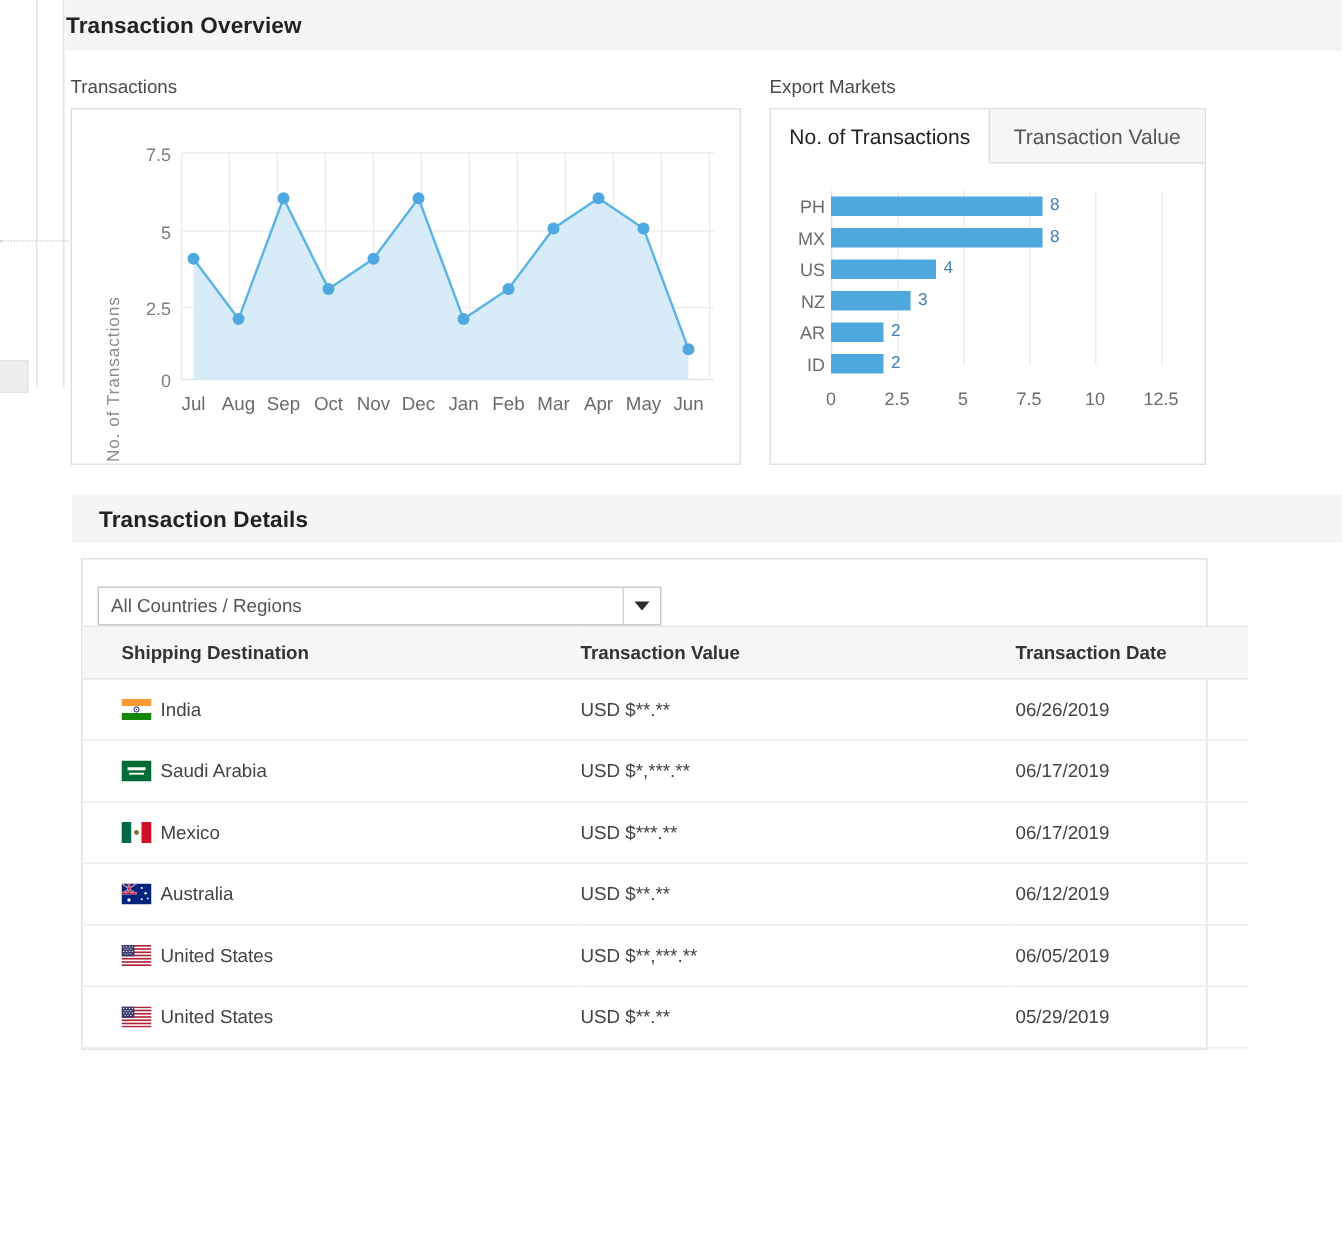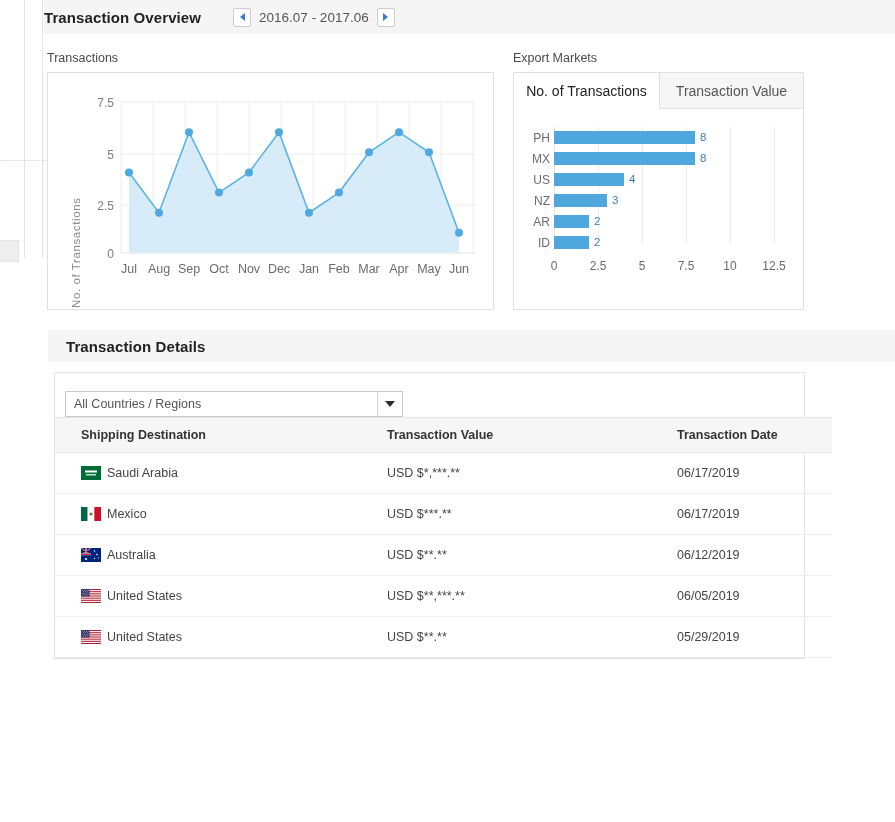--- a/index.html
+++ b/index.html
@@ -200,21 +200,21 @@
     width: 751px;
     background: #fff;
     border: 1px solid #e2e2e2;
     box-sizing: border-box;
   }
   .select-row {
     padding: 18px 0 0 10px;
   }
   .select-box {
     position: relative;
-    width: 338px;
+    width: 376px;
     height: 26px;
     border: 1px solid #c9c9c9;
     background: #fff;
     box-sizing: border-box;
     display: flex;
     align-items: center;
     cursor: pointer;
   }
   .select-text {
     font-size: 12.5px;
@@ -280,29 +280,20 @@
 
 <div id="page">
 
   <div class="edge-rule-v" style="left:24px;"></div>
   <div class="edge-rule-v" style="left:42px;"></div>
   <div class="edge-rule-h" style="top:160px;"></div>
   <div class="edge-box"></div>
 
   <div class="section-bar" style="left:44px; top:0; width:851px; height:34px; ">
     <span class="section-title">Transaction Overview</span>
-    <div class="pager">
-      <div class="pager-btn">
-        <span class="tri-left"></span>
-      </div>
-      <span class="pager-label">2016.07 - 2017.06</span>
-      <div class="pager-btn">
-        <span class="tri-right"></span>
-      </div>
-    </div>
   </div>
 
   <div class="caption" style="left:47px; top:51px;">Transactions</div>
 
   <div class="panel" style="left:47px; top:72px; width:447px; height:238px;">
 
     <div class="linechart-wrap" style="width:447px;height:238px;">
 
       <div class="axis-label-y" style="left:22px; top:235px;">No. of Transactions</div>
 
@@ -438,20 +429,38 @@
 
     <table class="tx">
       <thead>
         <tr>
           <th class="col-dest">Shipping Destination</th>
           <th class="col-val">Transaction Value</th>
           <th class="col-date">Transaction Date</th>
         </tr>
       </thead>
       <tbody>
+          <tr>
+            <td class="col-dest">
+              <span class="dest-cell">
+                <span>
+                  <svg width="20" height="14" viewBox="0 0 20 14" class="flag">
+                    <rect width="20" height="4.67" fill="#ff9933"></rect>
+                    <rect y="4.67" width="20" height="4.66" fill="#fff"></rect>
+                    <rect y="9.33" width="20" height="4.67" fill="#138808"></rect>
+                    <circle cx="10" cy="7" r="1.7" fill="none" stroke="#000080" stroke-width="0.6"></circle>
+                    <circle cx="10" cy="7" r="0.4" fill="#000080"></circle>
+                  </svg>
+                </span>
+                <span>India</span>
+              </span>
+            </td>
+            <td class="col-val">USD $**.**</td>
+            <td class="col-date">06/26/2019</td>
+          </tr>
           <tr>
             <td class="col-dest">
               <span class="dest-cell">
                 <span>
                   <svg width="20" height="14" viewBox="0 0 20 14" class="flag">
                     <rect width="20" height="14" fill="#006c35"></rect>
                     <rect x="4" y="4.5" width="12" height="2" fill="#fff"></rect>
                     <rect x="5" y="8.2" width="10" height="1.2" fill="#fff"></rect>
                   </svg>
                 </span>

